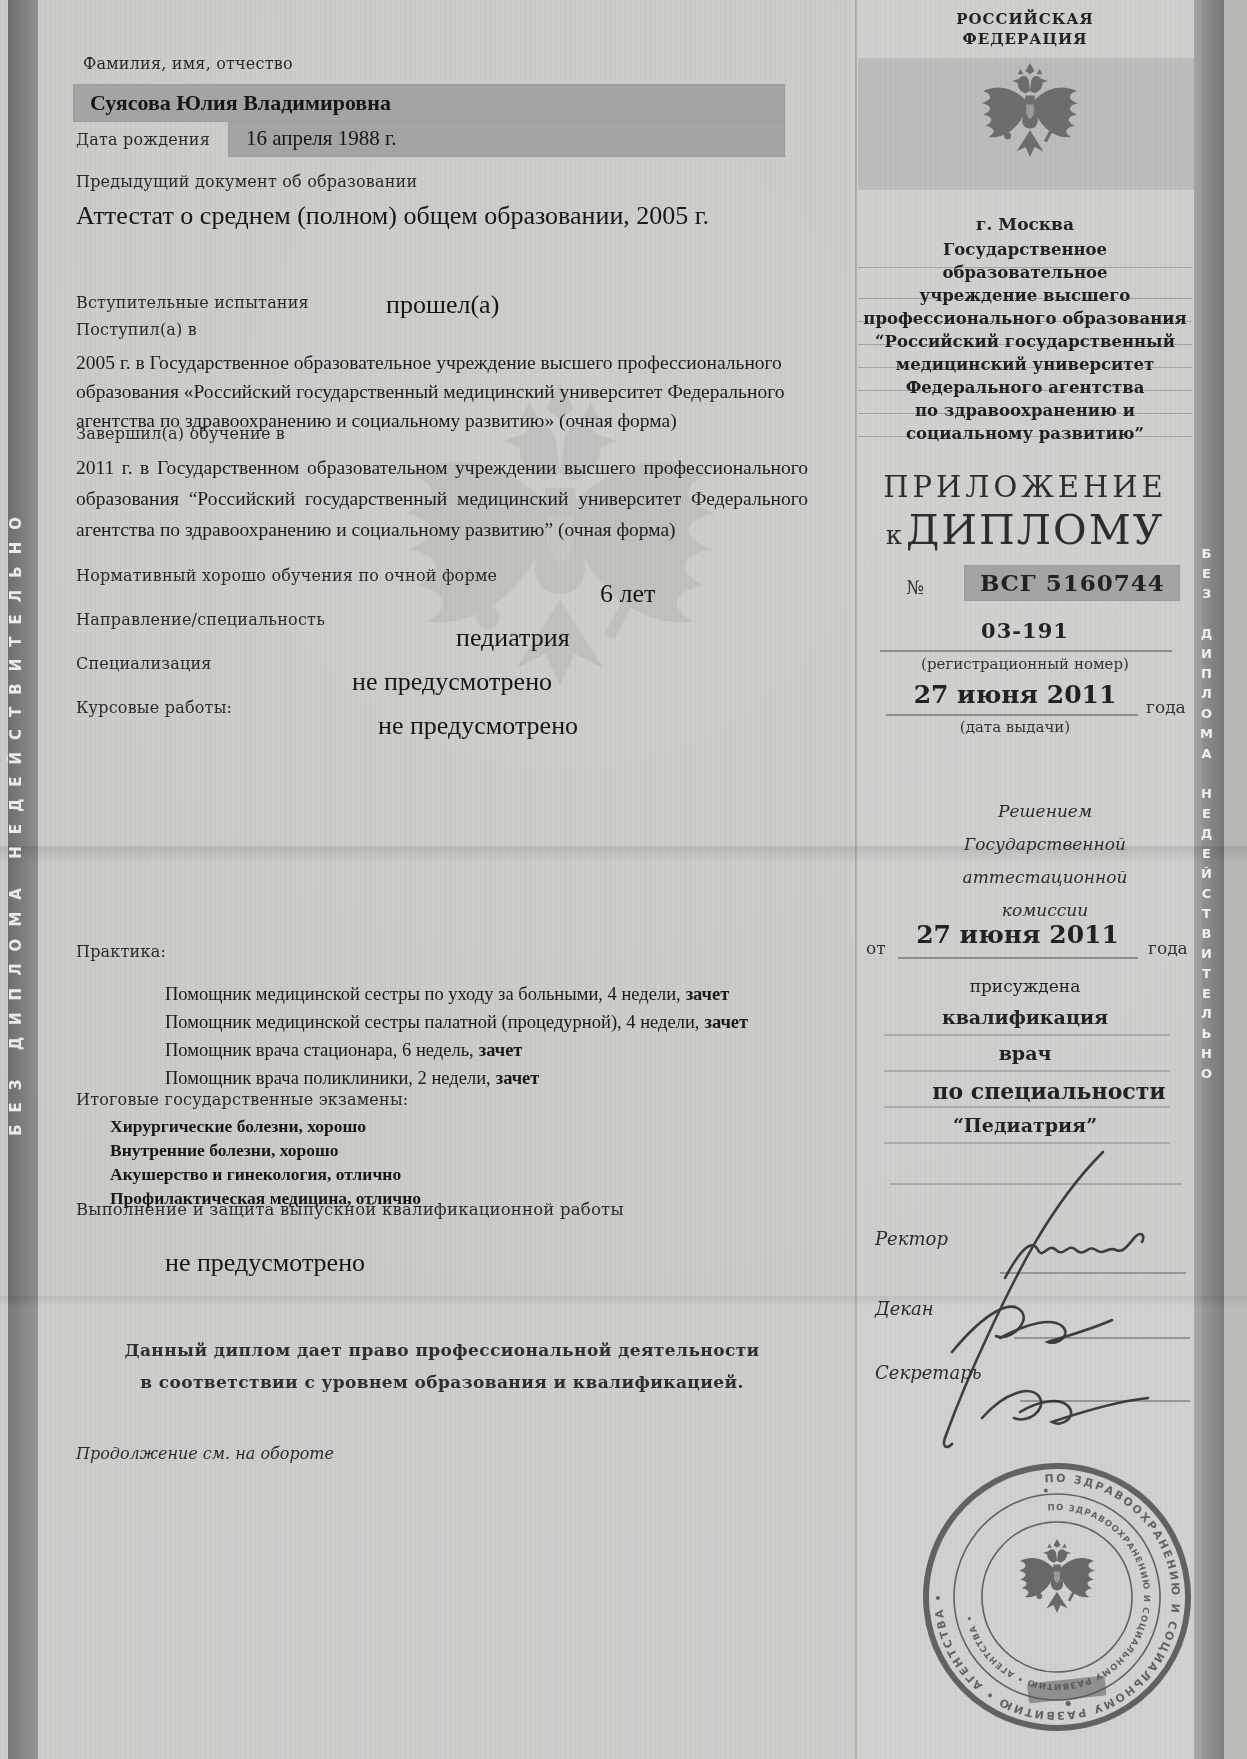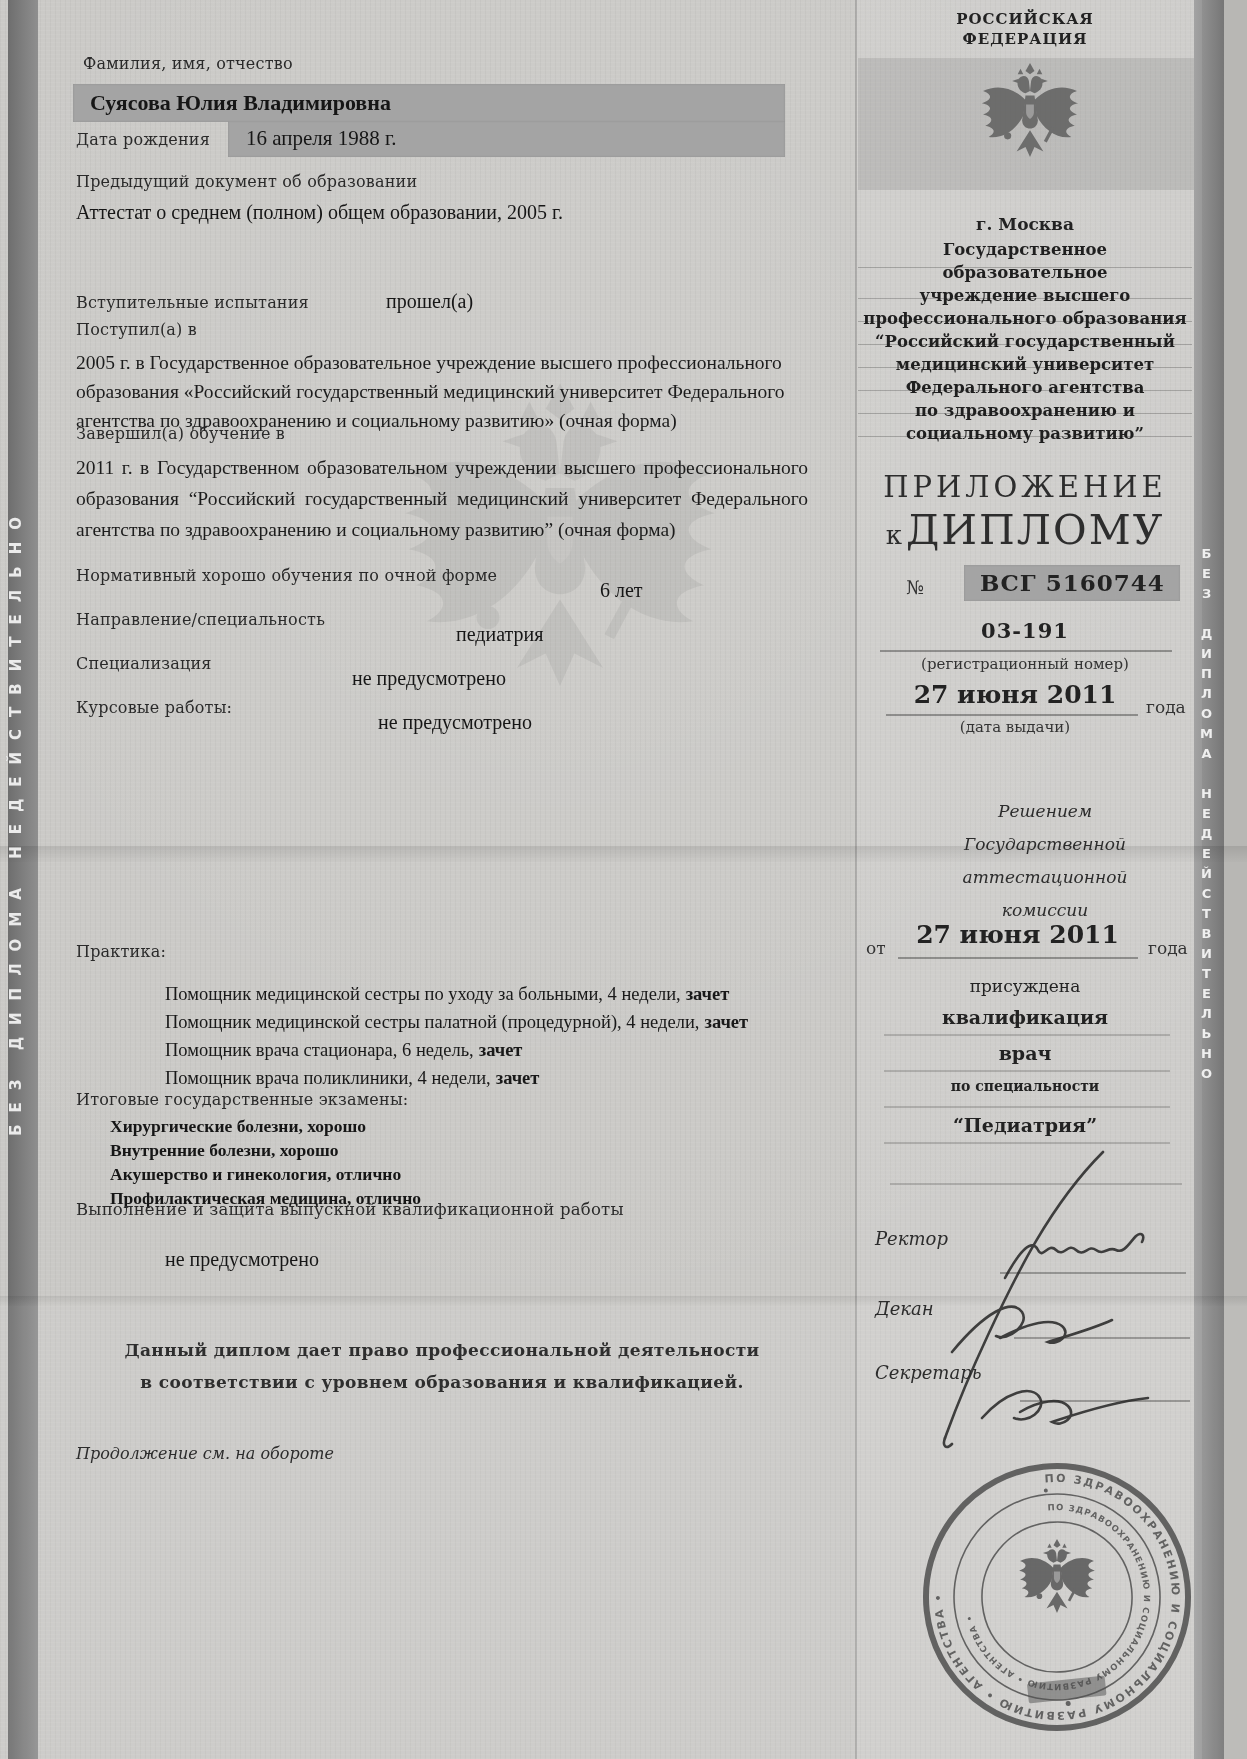--- a/index.html
+++ b/index.html
@@ -5,21 +5,21 @@
   html,body{margin:0;padding:0;background:#9a9a9a;}
   .page{position:relative;width:1247px;height:1759px;overflow:hidden;
     background-color:#cac9c6;
     background-image:
       repeating-linear-gradient(0deg, rgba(255,255,255,.05) 0 1px, transparent 1px 4px),
       repeating-linear-gradient(90deg, rgba(0,0,0,.03) 0 1px, transparent 1px 5px),
       radial-gradient(circle at 45% 25%, rgba(255,255,255,.07), transparent 65%);
     font-family:"Liberation Serif",serif;color:#1d1d1d;}
   .abs{position:absolute;}
   .lbl{font-family:"DejaVu Serif",serif;font-size:16px;color:#2a2a2a;letter-spacing:.2px;}
-  .val{font-family:"Liberation Serif",serif;font-size:20px;color:#161616;}
+  .val{font-family:"Liberation Serif",serif;font-size:26px;color:#161616;}
   .par{font-family:"Liberation Serif",serif;font-size:19.5px;color:#1c1c1c;line-height:29px;}
   .just{text-align:justify;}
   .bar{background:#a4a4a4;box-shadow:0 0 2px rgba(0,0,0,.15) inset;}
   .bold{font-weight:bold;}
   .exam{font-family:"Liberation Serif",serif;font-weight:bold;font-size:17.5px;line-height:24px;color:#161616;}
   .practice-line{font-family:"Liberation Serif",serif;font-size:18.5px;line-height:28px;color:#191919;}
   .practice-line b{margin-left:5px;}
   .stmt{font-family:"DejaVu Serif",serif;font-weight:bold;font-size:17px;color:#2e2e2e;letter-spacing:.4px;}
   .rp{left:858px;width:334px;text-align:center;}
   .rp-bold{font-family:"DejaVu Serif",serif;font-weight:bold;color:#222;}
@@ -112,21 +112,21 @@
   <div class="abs val" style="left:352px;top:667px;">не предусмотрено</div>
 
   <div class="abs lbl" style="left:76px;top:698px;">Курсовые работы:</div>
   <div class="abs val" style="left:378px;top:711px;">не предусмотрено</div>
 
   <div class="abs lbl" style="left:76px;top:942px;">Практика:</div>
   <div class="abs" style="left:165px;top:980px;width:680px;">
     <div class="practice-line"><span>Помощник  медицинской сестры по уходу за больными, 4 недели,</span><b>зачет</b></div>
     <div class="practice-line"><span>Помощник медицинской сестры палатной (процедурной),  4 недели,</span><b>зачет</b></div>
     <div class="practice-line"><span>Помощник врача стационара,  6 недель,</span><b>зачет</b></div>
-    <div class="practice-line"><span>Помощник врача поликлиники, 4 недели,</span><b>зачет</b></div>
+    <div class="practice-line"><span>Помощник врача поликлиники, 2 недели,</span><b>зачет</b></div>
   </div>
 
   <div class="abs lbl" style="left:76px;top:1090px;">Итоговые государственные экзамены:</div>
   <div class="abs" style="left:110px;top:1114px;width:390px;">
     <div class="exam">Хирургические болезни, хорошо</div>
     <div class="exam">Внутренние болезни, хорошо</div>
     <div class="exam">Акушерство и гинекология, отлично</div>
     <div class="exam">Профилактическая медицина, отлично</div>
   </div>
 
@@ -189,21 +189,21 @@
   <div class="abs rp-bold" style="left:900px;top:920px;width:235px;text-align:center;font-size:25px;">27 июня 2011</div>
   <div class="abs" style="left:1148px;top:938px;font-family:'DejaVu Serif',serif;font-size:17px;color:#333;">года</div>
   <div class="rule" style="left:898px;top:957px;width:240px;"></div>
 
   <div class="abs rp" style="top:976px;font-family:'DejaVu Serif',serif;font-size:17px;color:#222;">присуждена</div>
 
   <div class="abs rp rp-bold" style="top:1006px;font-size:19px;">квалификация</div>
   <div class="rule-light" style="left:884px;top:1034px;width:286px;"></div>
   <div class="abs rp rp-bold" style="top:1042px;font-size:19px;">врач</div>
   <div class="rule-light" style="left:884px;top:1070px;width:286px;"></div>
-  <div class="abs rp rp-bold" style="top:1078px;font-size:14px;">по специальности</div>
+  <div class="abs rp rp-bold" style="top:1078px;font-size:22px;padding-left:24px;">по специальности</div>
   <div class="rule-light" style="left:884px;top:1106px;width:286px;"></div>
   <div class="abs rp rp-bold" style="top:1114px;font-size:19px;">“Педиатрия”</div>
   <div class="rule-light" style="left:884px;top:1142px;width:286px;"></div>
   <div class="rule-light" style="left:890px;top:1183px;width:292px;"></div>
 
   <div class="abs ital" style="left:875px;top:1228px;font-size:18px;">Ректор</div>
   <div class="rule-light" style="left:1000px;top:1272px;width:186px;background:rgba(0,0,0,.28);"></div>
   <div class="abs ital" style="left:875px;top:1298px;font-size:18px;">Декан</div>
   <div class="rule-light" style="left:1014px;top:1337px;width:176px;background:rgba(0,0,0,.28);"></div>
   <div class="abs ital" style="left:875px;top:1362px;font-size:18px;">Секретарь</div>

